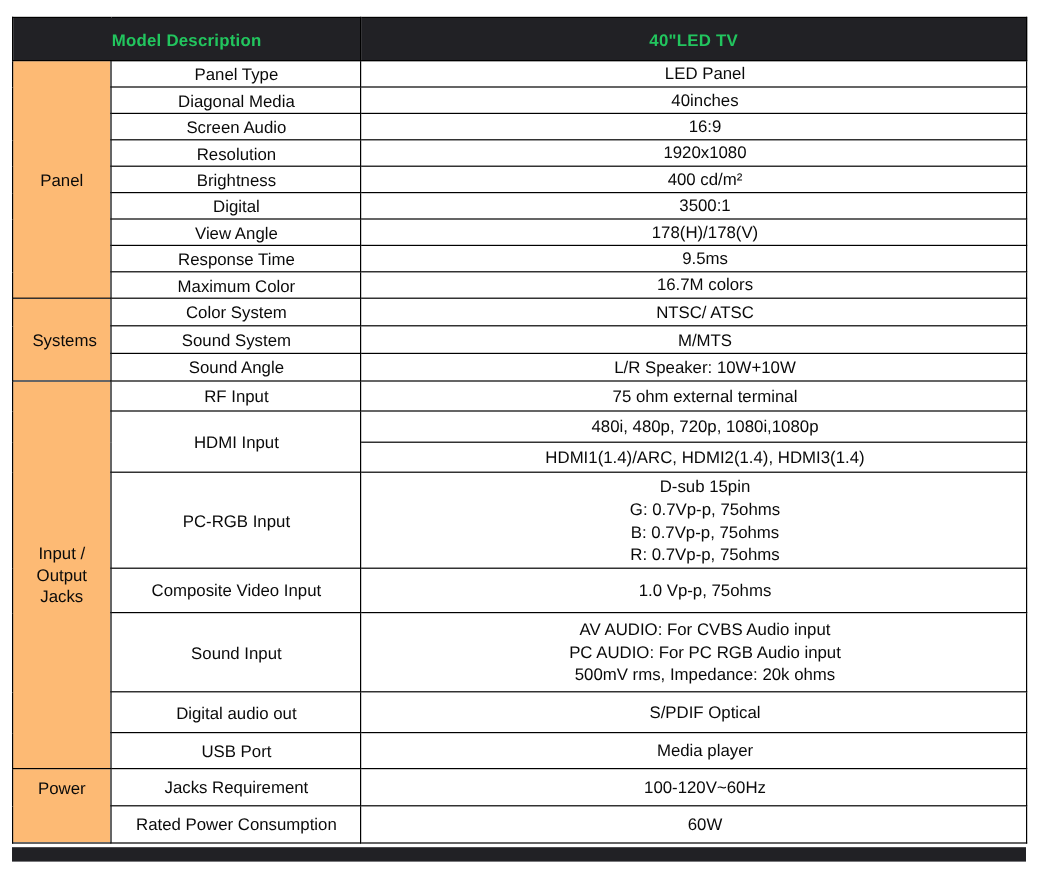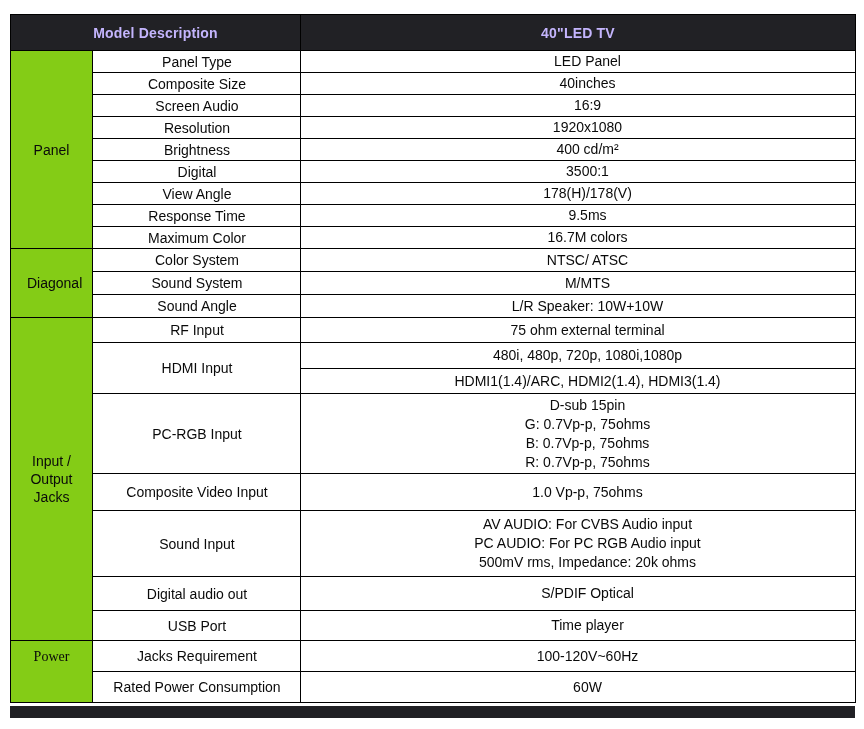--- a/index.html
+++ b/index.html
@@ -15,38 +15,38 @@
   table.spec {
     border-collapse: collapse;
     width: 845px;
     table-layout: fixed;
   }
   col.c-group { width: 82px; }
   col.c-label { width: 208px; }
   col.c-value { width: 555px; }
   thead th {
     background: #212125;
-    color: #c4b5fd;
+    color: #22c55e;
     font-weight: bold;
     font-size: 14px;
     height: 36px;
     border: 1px solid #000;
     text-align: center;
     letter-spacing: 0.2px;
   }
   td {
     border: 1px solid #000;
     font-size: 14px;
     padding: 1px 6px;
     vertical-align: middle;
     overflow: hidden;
     text-align: center;
   }
   td.group {
-    background: #84cc16;
+    background: #fdba74;
     text-align: center;
     padding: 2px 16px;
     line-height: 18px;
   }
   td.label { padding-left: 7px; }
   td.value {
     padding-left: 25px;
     white-space: pre-line;
     line-height: 19px;
     margin-left: 38px;
@@ -75,21 +75,21 @@
       </tr>
     </thead>
     <tbody>
 
       <tr style="height:21px">
         <td class="group" rowspan="9">Panel</td>
         <td class="label">Panel Type</td>
         <td class="value">LED Panel</td>
       </tr>
       <tr style="height:21px">
-        <td class="label">Composite Size</td>
+        <td class="label">Diagonal Media</td>
         <td class="value">40inches</td>
       </tr>
       <tr style="height:21px">
         <td class="label">Screen Audio</td>
         <td class="value">16:9</td>
       </tr>
       <tr style="height:21px">
         <td class="label">Resolution</td>
         <td class="value">1920x1080</td>
       </tr>
@@ -108,21 +108,21 @@
       <tr style="height:21px">
         <td class="label">Response Time</td>
         <td class="value">9.5ms</td>
       </tr>
       <tr style="height:21px">
         <td class="label">Maximum Color</td>
         <td class="value">16.7M colors</td>
       </tr>
 
       <tr style="height:23px">
-        <td class="group" rowspan="3">Diagonal</td>
+        <td class="group" rowspan="3">Systems</td>
         <td class="label">Color System</td>
         <td class="value">NTSC/ ATSC</td>
       </tr>
       <tr style="height:23px">
         <td class="label">Sound System</td>
         <td class="value">M/MTS</td>
       </tr>
       <tr style="height:23px">
         <td class="label">Sound Angle</td>
         <td class="value">L/R Speaker: 10W+10W</td>
@@ -156,25 +156,25 @@
         <td class="value">AV AUDIO:  For CVBS Audio input
 PC AUDIO:  For PC RGB Audio input
 500mV rms,  Impedance:  20k ohms</td>
       </tr>
       <tr style="height:34px">
         <td class="label">Digital audio out</td>
         <td class="value">S/PDIF Optical</td>
       </tr>
       <tr style="height:30px">
         <td class="label">USB Port</td>
-        <td class="value">Time player</td>
+        <td class="value">Media player</td>
       </tr>
 
       <tr style="height:31px">
-        <td class="group" style="vertical-align: top; padding-top: 7px; font-family: Liberation Serif, serif;" rowspan="2">Power</td>
+        <td class="group" style="vertical-align: top; padding-top: 7px;" rowspan="2">Power</td>
         <td class="label">Jacks Requirement</td>
         <td class="value">100-120V~60Hz</td>
       </tr>
       <tr style="height:31px">
         <td class="label">Rated Power Consumption</td>
         <td class="value">60W</td>
       </tr>
     </tbody>
   </table>
   <div class="bottom-bar"></div>

